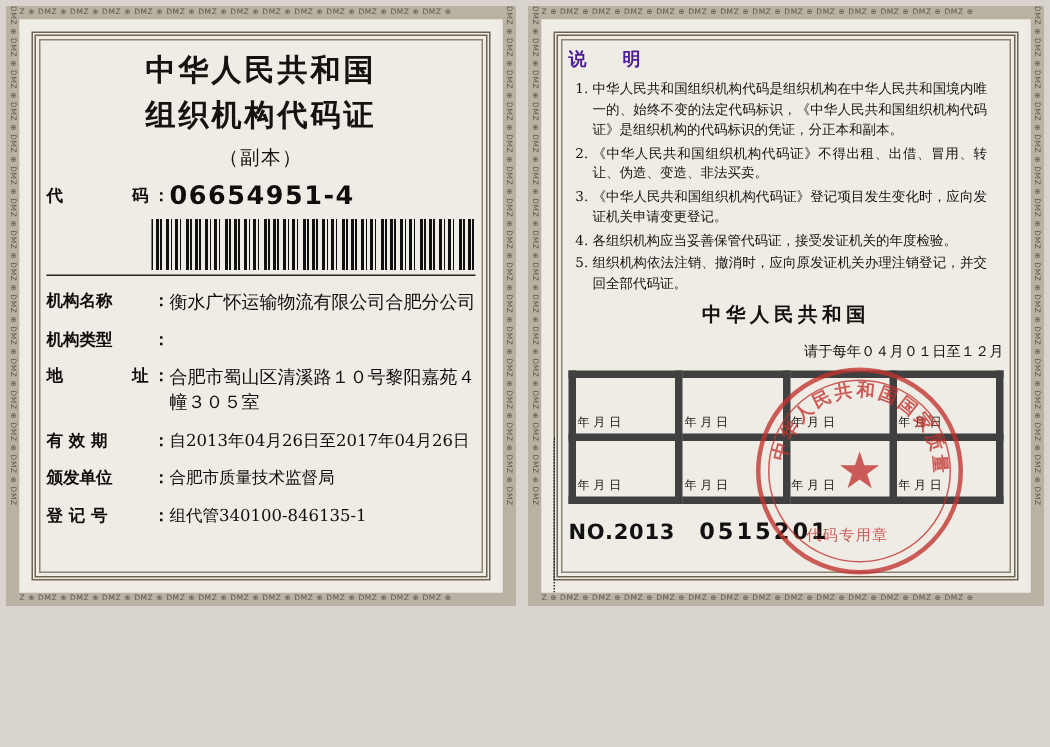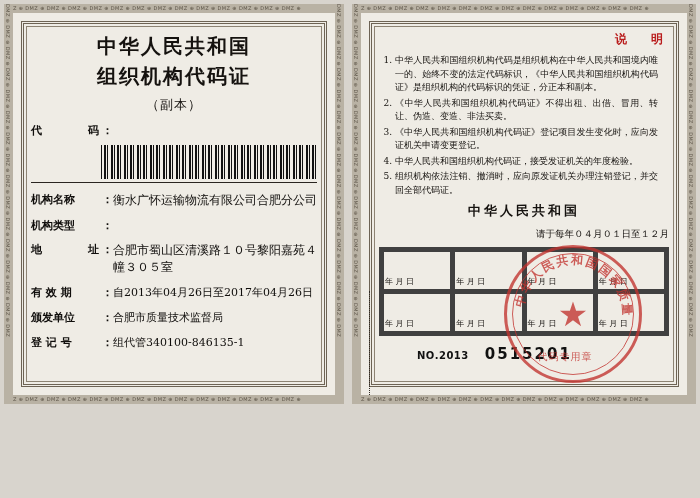--- a/index.html
+++ b/index.html
@@ -138,26 +138,26 @@
       #111 6px, #111 7px, transparent 7px, transparent 10px,
       #111 10px, #111 12px, transparent 12px, transparent 13px);
   }
   .hr-line {
     border-bottom: 1px solid #2a2520;
     margin-top: 3px;
   }
 
   
   .note-title {
-    text-align: right;
+    text-align: left;
     font-family: "DejaVu Serif", serif;
     font-size: 12px;
     font-weight: bold;
     letter-spacing: 6px;
-    color: #b91c1c;
+    color: #4c1d95;
     margin-top: 2px;
   }
   ol.notes {
     margin: 6px 11px 0 0;
     padding-left: 16px;
     font-family: "DejaVu Serif", serif;
     font-size: 9px;
     line-height: 13.5px;
     color: #15120f;
   }
@@ -210,21 +210,21 @@
     padding-bottom: 2px;
   }
   .no-row {
     display: flex;
     align-items: baseline;
     justify-content: flex-start;
     margin-top: 9px;
     font-family: "DejaVu Sans", sans-serif;
     color: #111;
   }
-  .no-row .nolabel { font-size: 10px; font-weight: bold; letter-spacing: .5px; margin-left: 38px;}
+  .no-row .nolabel { font-size: 14px; font-weight: bold; letter-spacing: .5px;}
   .no-row .noval {
     font-size: 15px;
     font-weight: bold;
     letter-spacing: 2px;
     margin-left: 16px;
   }
 
   
   .seal {
     position: absolute;
@@ -305,20 +305,21 @@
         <div class="cn-title">中华人民共和国</div>
         <div class="cn-title">组织机构代码证</div>
         <div class="cn-sub">（副本）</div>
 
         <div class="row code-row">
           <div class="lab">
               <span>代</span>
               <span>码</span>
             </div>
           <div class="colon">：</div>
+          <div class="val">06654951-4</div>
         </div>
 
         <div class="barcode"></div>
         <div class="hr-line"></div>
 
         <div class="row big">
           <div class="lab">
               <span>机构名称</span>
             </div>
           <div class="colon">：</div>
@@ -382,21 +383,21 @@
       <div class="frame-outer"></div>
       <div class="frame-inner"></div>
 
       <div class="content">
         <div class="note-title">说　明</div>
 
         <ol class="notes">
           <li>中华人民共和国组织机构代码是组织机构在中华人民共和国境内唯一的、始终不变的法定代码标识，《中华人民共和国组织机构代码证》是组织机构的代码标识的凭证，分正本和副本。</li>
           <li>《中华人民共和国组织机构代码证》不得出租、出借、冒用、转让、伪造、变造、非法买卖。</li>
           <li>《中华人民共和国组织机构代码证》登记项目发生变化时，应向发证机关申请变更登记。</li>
-          <li>中华人民共和国组织机构代码证，接受发证机关的年度检验。</li>
+          <li>各组织机构应当妥善保管代码证，接受发证机关的年度检验。</li>
           <li>组织机构依法注销、撤消时，应向原发证机关办理注销登记，并交回全部代码证。</li>
         </ol>
 
 
         <div class="issuer">中华人民共和国</div>
 
         <div class="valid-note">请于每年０４月０１日至１２月</div>
 
 
         <table class="annual">

